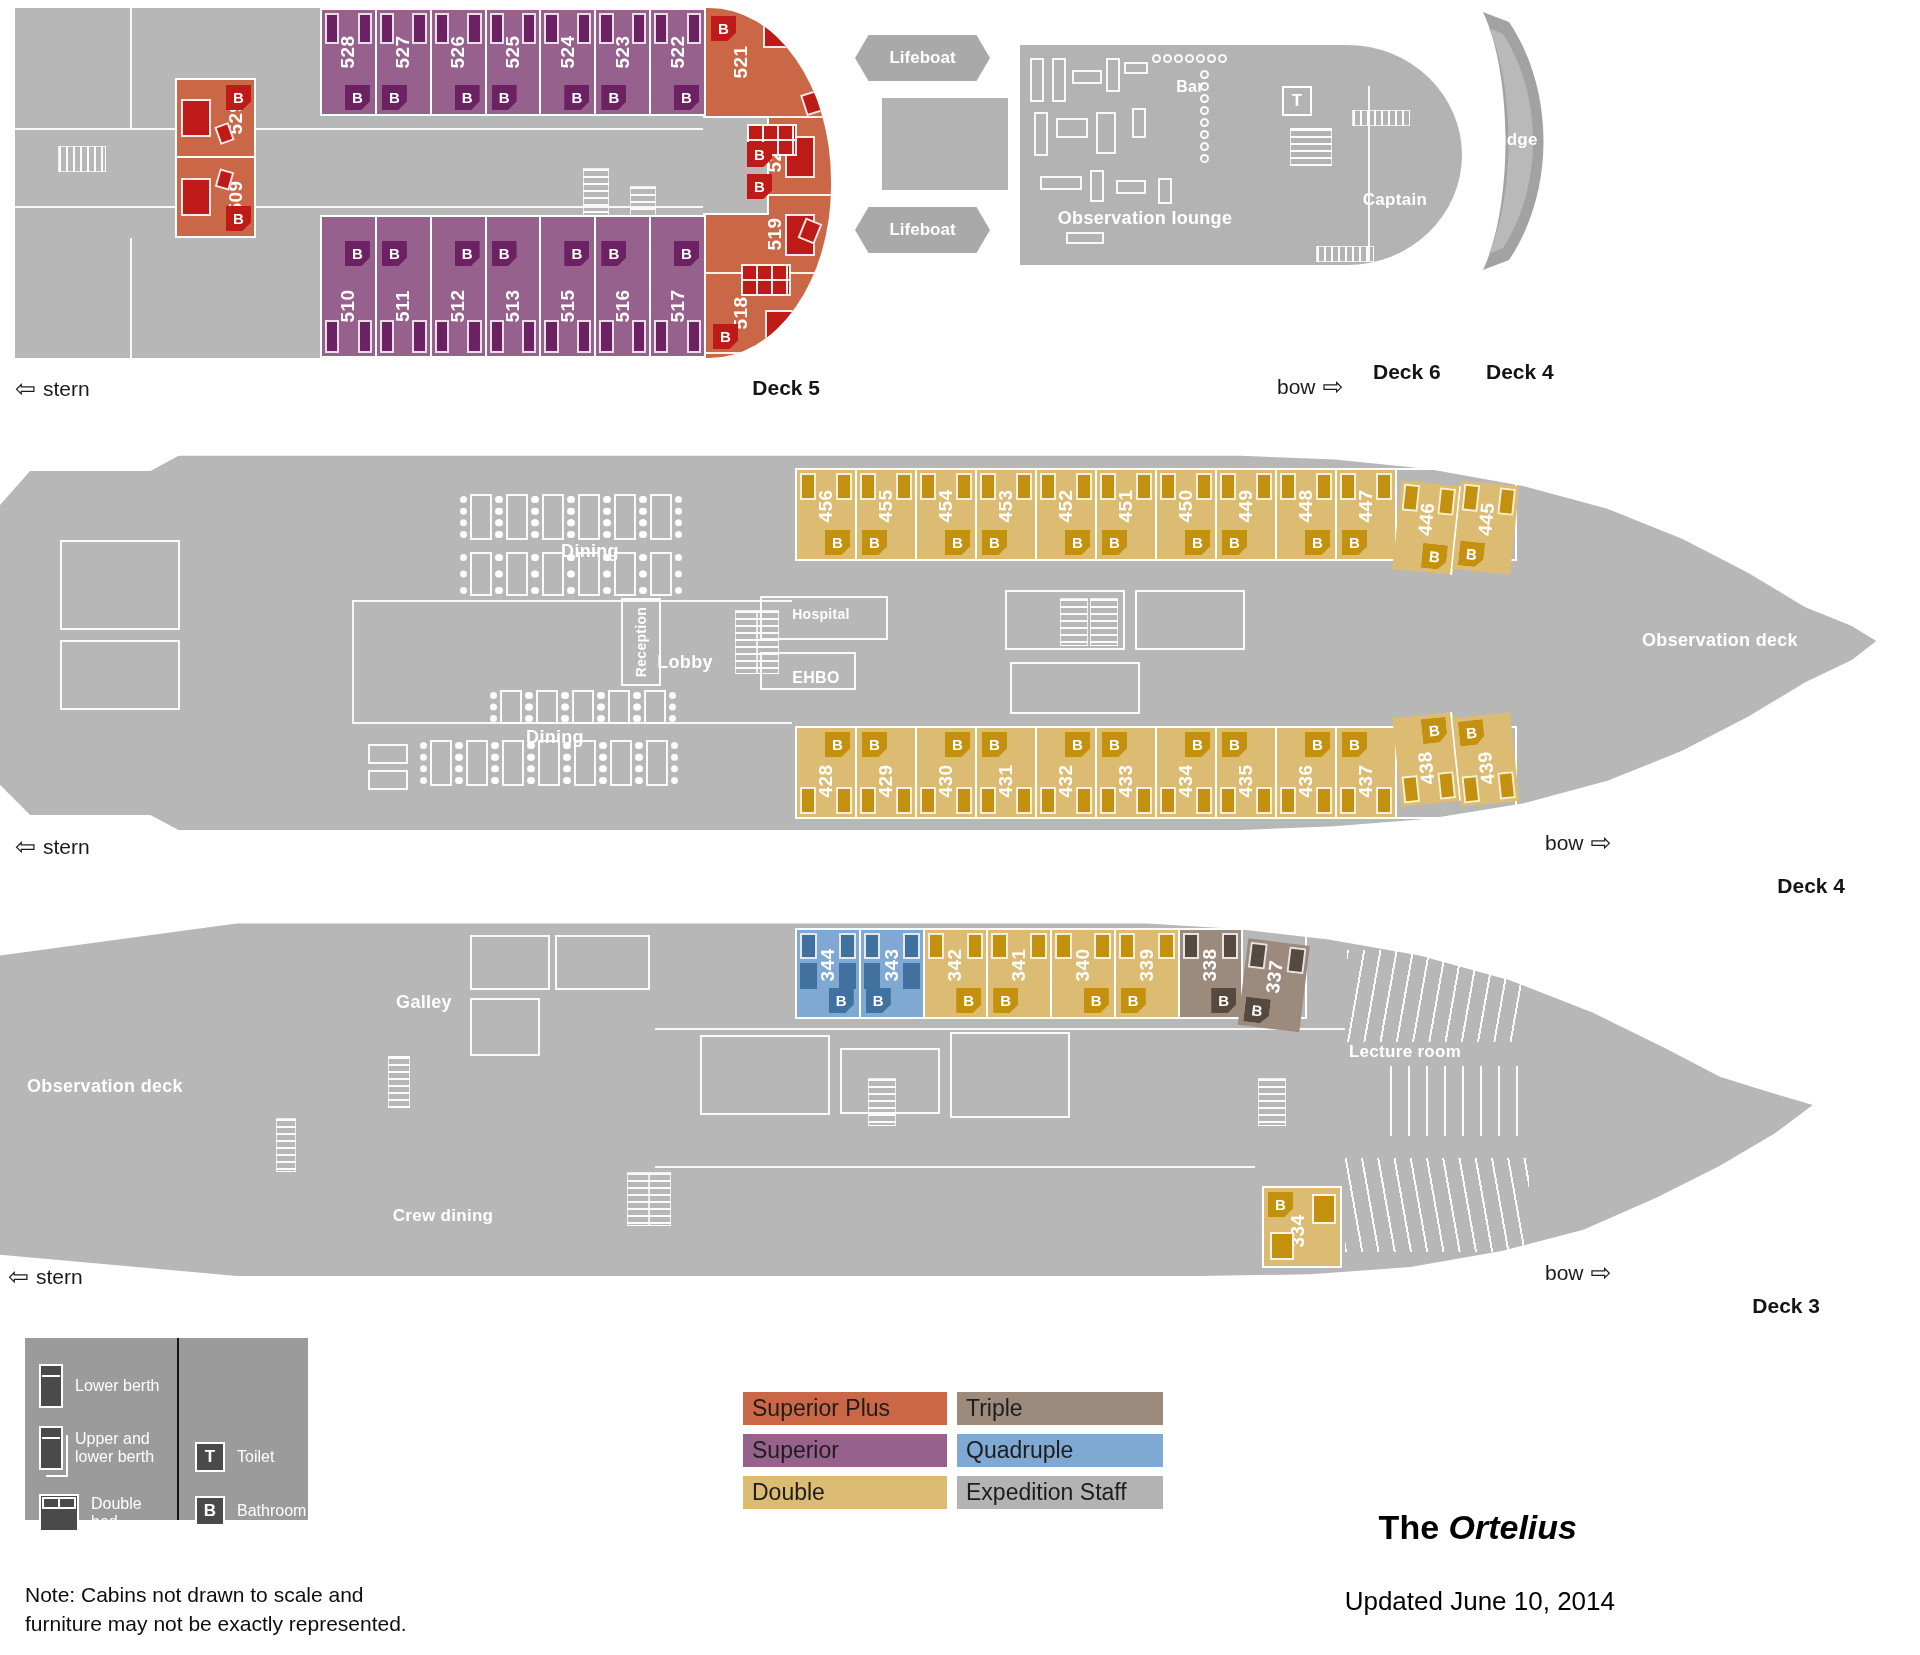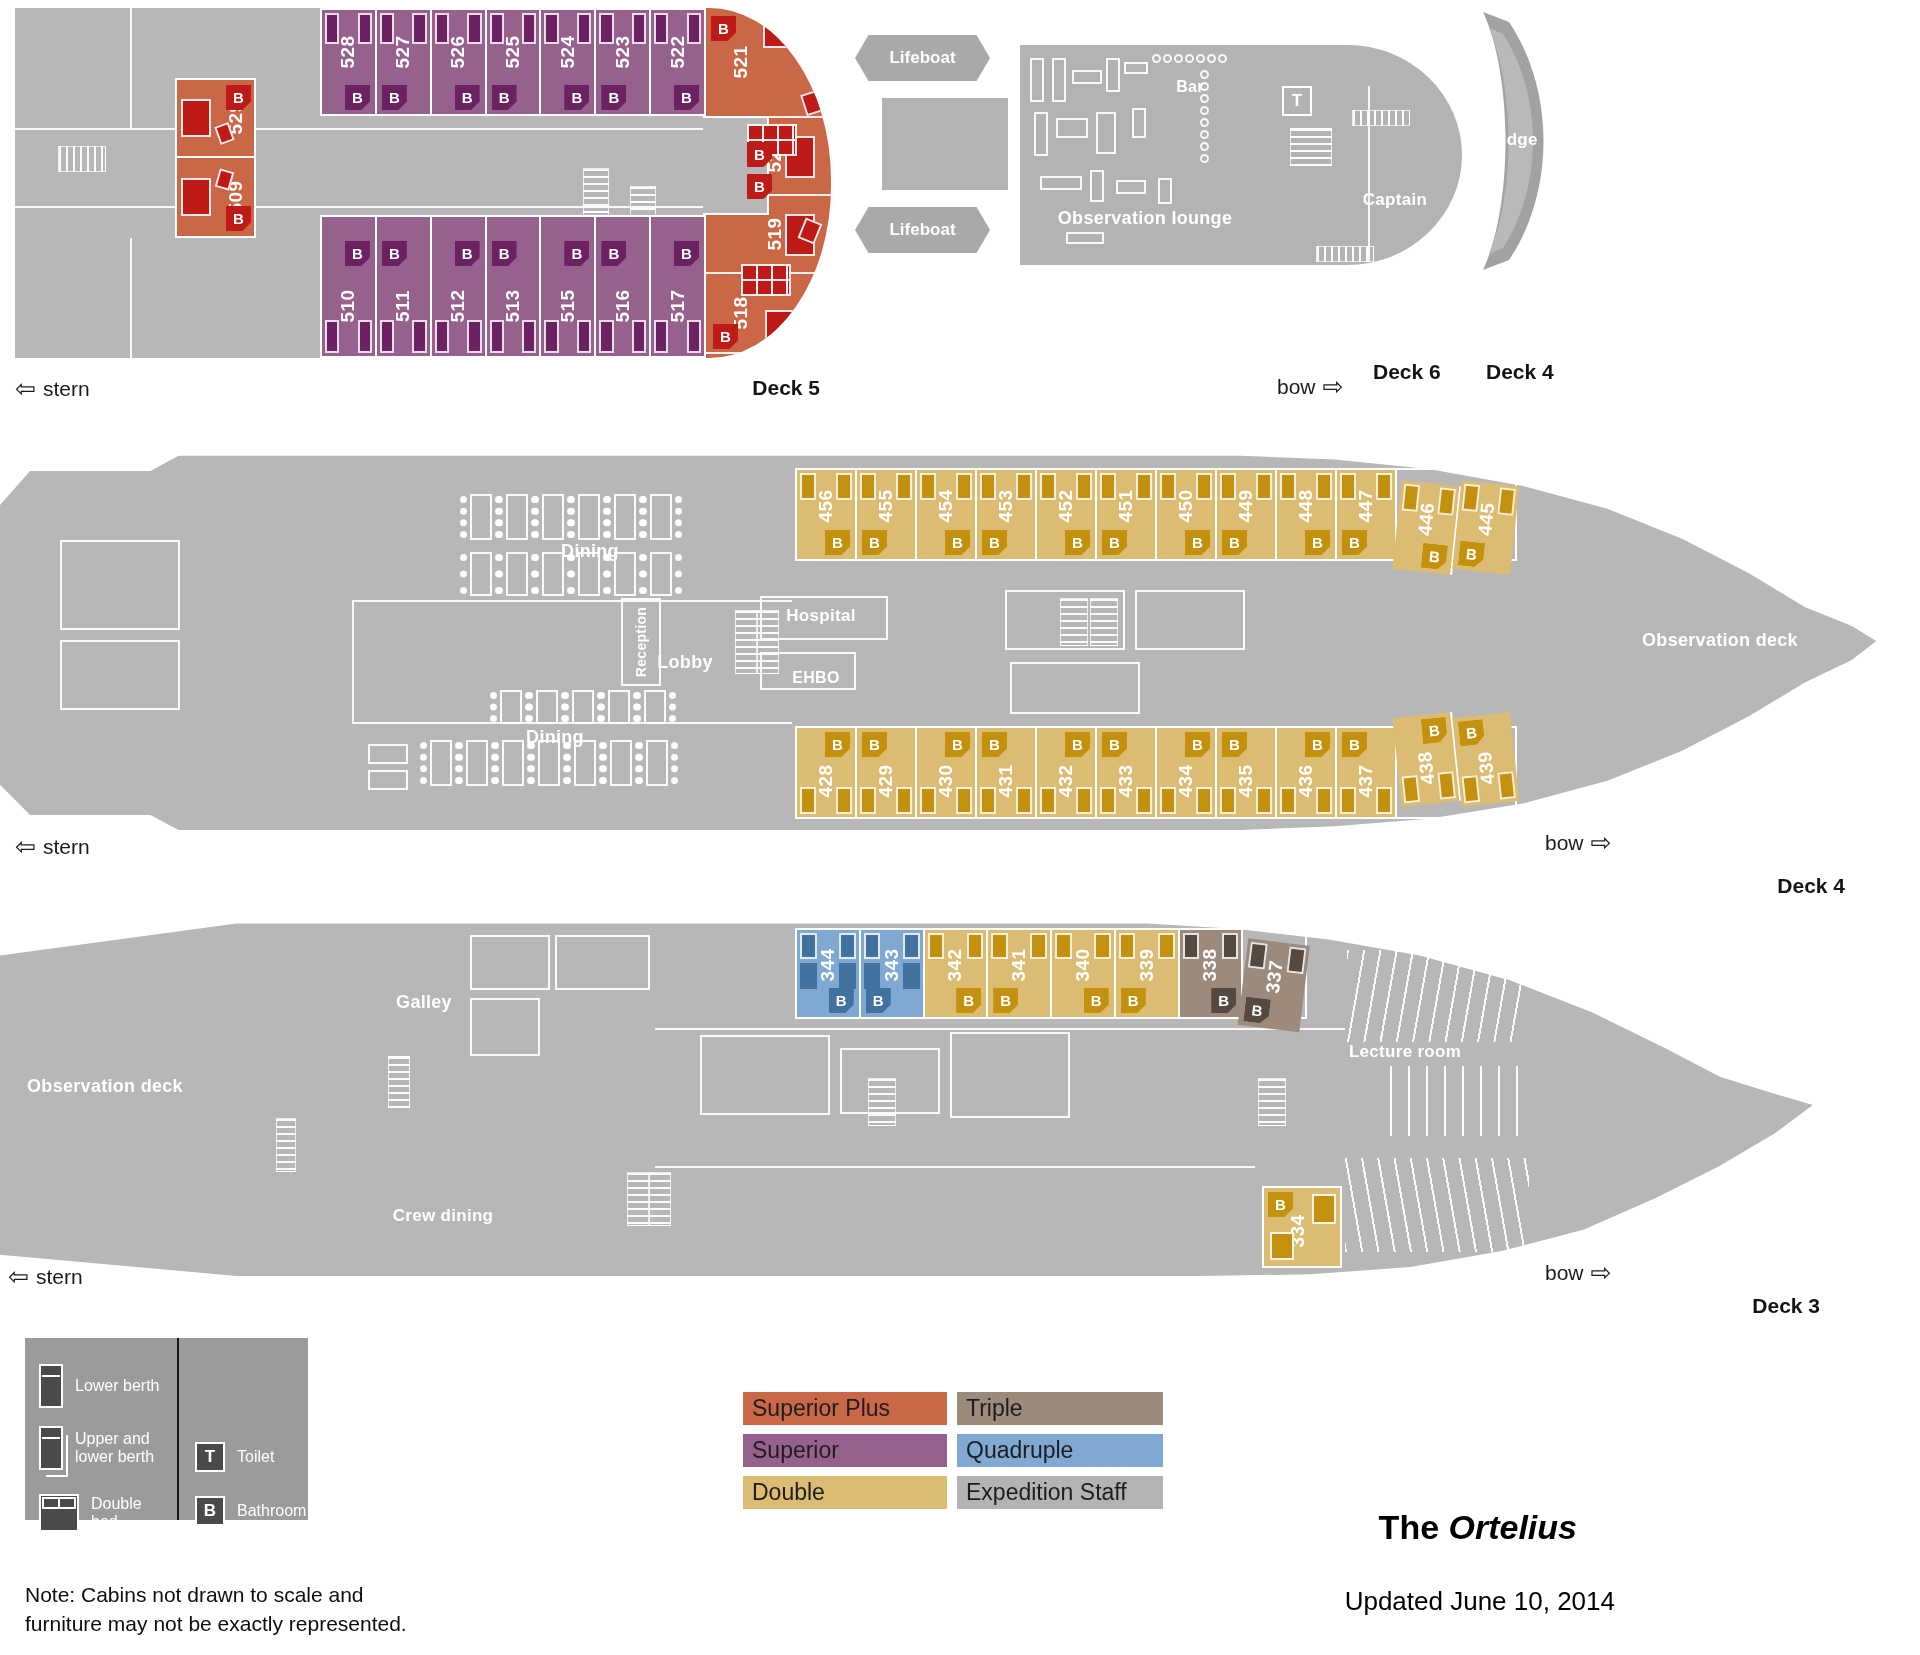--- a/index.html
+++ b/index.html
@@ -550,21 +550,21 @@
         <span class="num">439</span>
         <div class="bed bedL"></div>
         <div class="bed bedR"></div>
         <div class="badge bb side-l">B</div>
       </div>
     </div>
   <div class="roomlabel" style="left:540px;top:541px;width:100px">Dining</div>
   <div class="roomlabel" style="left:505px;top:727px;width:100px">Dining</div>
   <div class="roomlabel rot90" style="left:576px;top:634px;width:130px;font-size:14px">Reception</div>
   <div class="roomlabel" style="left:645px;top:652px;width:80px">Lobby</div>
-  <div class="roomlabel" style="left:766px;top:606px;width:110px;font-size:17px">Hospital</div>
+  <div class="roomlabel" style="left:766px;top:606px;width:110px;font-size:14px">Hospital</div>
   <div class="roomlabel" style="left:768px;top:669px;width:96px;font-size:16px">EHBO</div>
   <div class="roomlabel" style="left:1615px;top:630px;width:210px">Observation deck</div>
   <div class="navlabel" style="left:15px;top:834px">
     <span class="arr">⇦</span>
     <span>stern</span>
   </div>
   <div class="navlabel" style="left:1545px;top:830px">
     <span>bow</span>
     <span class="arr">⇨</span>
   </div>

